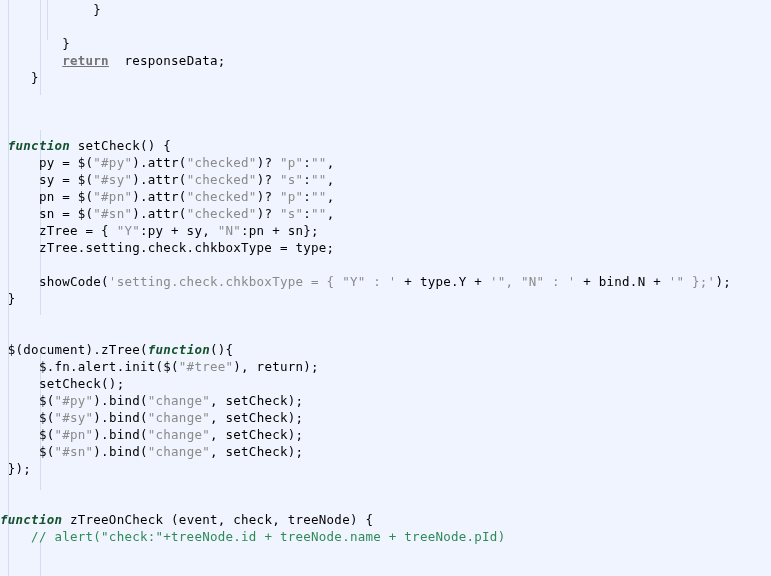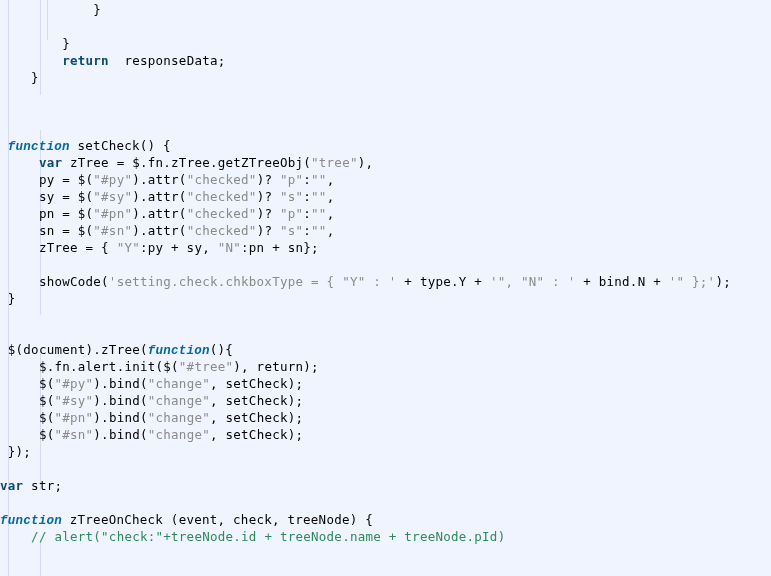--- a/index.html
+++ b/index.html
@@ -38,22 +38,22 @@
   .line {
     height: 17px;
     line-height: 17px;
     font-size: 12.5px;
     white-space: pre;
     color: #000000;
     letter-spacing: 0.02em;
   }
   .line .seg { white-space: pre; }
   
-  .kw      { color: #0c4a6e; font-weight: bold; }
-  .kw-i    { color: #0369a1; font-weight: bold; font-style: italic; font-family: Liberation Mono, monospace; }
+  .kw      { color: #737373; font-weight: bold; text-decoration: underline; }
+  .kw-i    { color: #14532d; font-weight: bold; font-style: italic; }
   .plain   { color: #000000; }
   .str     { color: #8a8a8a; }
   .cmt     { color: #2e8b57; }
 </style>
 </head>
 <body>
 
 <div id="editor">
   <div id="guides">
       <div class="guide" style="left: 8px; top: 0px; height: 576px; background: rgb(211, 220, 240);"></div>
@@ -66,37 +66,37 @@
   <div class="code-layer" id="code-layer">
       <div class="line"><span class="seg plain">            }</span></div>
       <div class="line">&nbsp;</div>
       <div class="line"><span class="seg plain">        }</span></div>
       <div class="line"><span class="seg plain">        </span><span class="seg kw">return</span><span class="seg plain">  responseData;</span></div>
       <div class="line"><span class="seg plain">    }</span></div>
       <div class="line">&nbsp;</div>
       <div class="line">&nbsp;</div>
       <div class="line">&nbsp;</div>
       <div class="line"><span class="seg plain"> </span><span class="seg kw-i">function</span><span class="seg plain"> setCheck() {</span></div>
-      <div class="line"><span class="seg plain">     </span><span class="seg kw">var</span><span class="seg plain"> zTree = $.fn.zTree.getZTreeObj(</span><span class="seg str">"tree"</span><span class="seg plain">),</span></div>
       <div class="line"><span class="seg plain">     py = $(</span><span class="seg str">"#py"</span><span class="seg plain">).attr(</span><span class="seg str">"checked"</span><span class="seg plain">)? </span><span class="seg str">"p"</span><span class="seg plain">:</span><span class="seg str">""</span><span class="seg plain">,</span></div>
       <div class="line"><span class="seg plain">     sy = $(</span><span class="seg str">"#sy"</span><span class="seg plain">).attr(</span><span class="seg str">"checked"</span><span class="seg plain">)? </span><span class="seg str">"s"</span><span class="seg plain">:</span><span class="seg str">""</span><span class="seg plain">,</span></div>
       <div class="line"><span class="seg plain">     pn = $(</span><span class="seg str">"#pn"</span><span class="seg plain">).attr(</span><span class="seg str">"checked"</span><span class="seg plain">)? </span><span class="seg str">"p"</span><span class="seg plain">:</span><span class="seg str">""</span><span class="seg plain">,</span></div>
       <div class="line"><span class="seg plain">     sn = $(</span><span class="seg str">"#sn"</span><span class="seg plain">).attr(</span><span class="seg str">"checked"</span><span class="seg plain">)? </span><span class="seg str">"s"</span><span class="seg plain">:</span><span class="seg str">""</span><span class="seg plain">,</span></div>
       <div class="line"><span class="seg plain">     zTree = { </span><span class="seg str">"Y"</span><span class="seg plain">:py + sy, </span><span class="seg str">"N"</span><span class="seg plain">:pn + sn};</span></div>
+      <div class="line"><span class="seg plain">     zTree.setting.check.chkboxType = type;</span></div>
       <div class="line">&nbsp;</div>
       <div class="line"><span class="seg plain">     showCode(</span><span class="seg str">'setting.check.chkboxType = { "Y" : '</span><span class="seg plain"> + type.Y + </span><span class="seg str">'", "N" : '</span><span class="seg plain"> + bind.N + </span><span class="seg str">'" };'</span><span class="seg plain">);</span></div>
       <div class="line"><span class="seg plain"> }</span></div>
       <div class="line">&nbsp;</div>
       <div class="line">&nbsp;</div>
       <div class="line"><span class="seg plain"> $(document).zTree(</span><span class="seg kw-i">function</span><span class="seg plain">(){</span></div>
       <div class="line"><span class="seg plain">     $.fn.alert.init($(</span><span class="seg str">"#tree"</span><span class="seg plain">), return);</span></div>
+      <div class="line"><span class="seg plain">     setCheck();</span></div>
       <div class="line"><span class="seg plain">     $(</span><span class="seg str">"#py"</span><span class="seg plain">).bind(</span><span class="seg str">"change"</span><span class="seg plain">, setCheck);</span></div>
       <div class="line"><span class="seg plain">     $(</span><span class="seg str">"#sy"</span><span class="seg plain">).bind(</span><span class="seg str">"change"</span><span class="seg plain">, setCheck);</span></div>
       <div class="line"><span class="seg plain">     $(</span><span class="seg str">"#pn"</span><span class="seg plain">).bind(</span><span class="seg str">"change"</span><span class="seg plain">, setCheck);</span></div>
       <div class="line"><span class="seg plain">     $(</span><span class="seg str">"#sn"</span><span class="seg plain">).bind(</span><span class="seg str">"change"</span><span class="seg plain">, setCheck);</span></div>
       <div class="line"><span class="seg plain"> });</span></div>
       <div class="line">&nbsp;</div>
-      <div class="line"><span class="seg kw">var</span><span class="seg plain"> str;</span></div>
       <div class="line">&nbsp;</div>
       <div class="line"><span class="seg kw-i">function</span><span class="seg plain"> zTreeOnCheck (event, check, treeNode) {</span></div>
       <div class="line"><span class="seg plain">    </span><span class="seg cmt">// alert("check:"+treeNode.id + treeNode.name + treeNode.pId)</span></div>
     </div>
 </div>
 
 </body></html>

